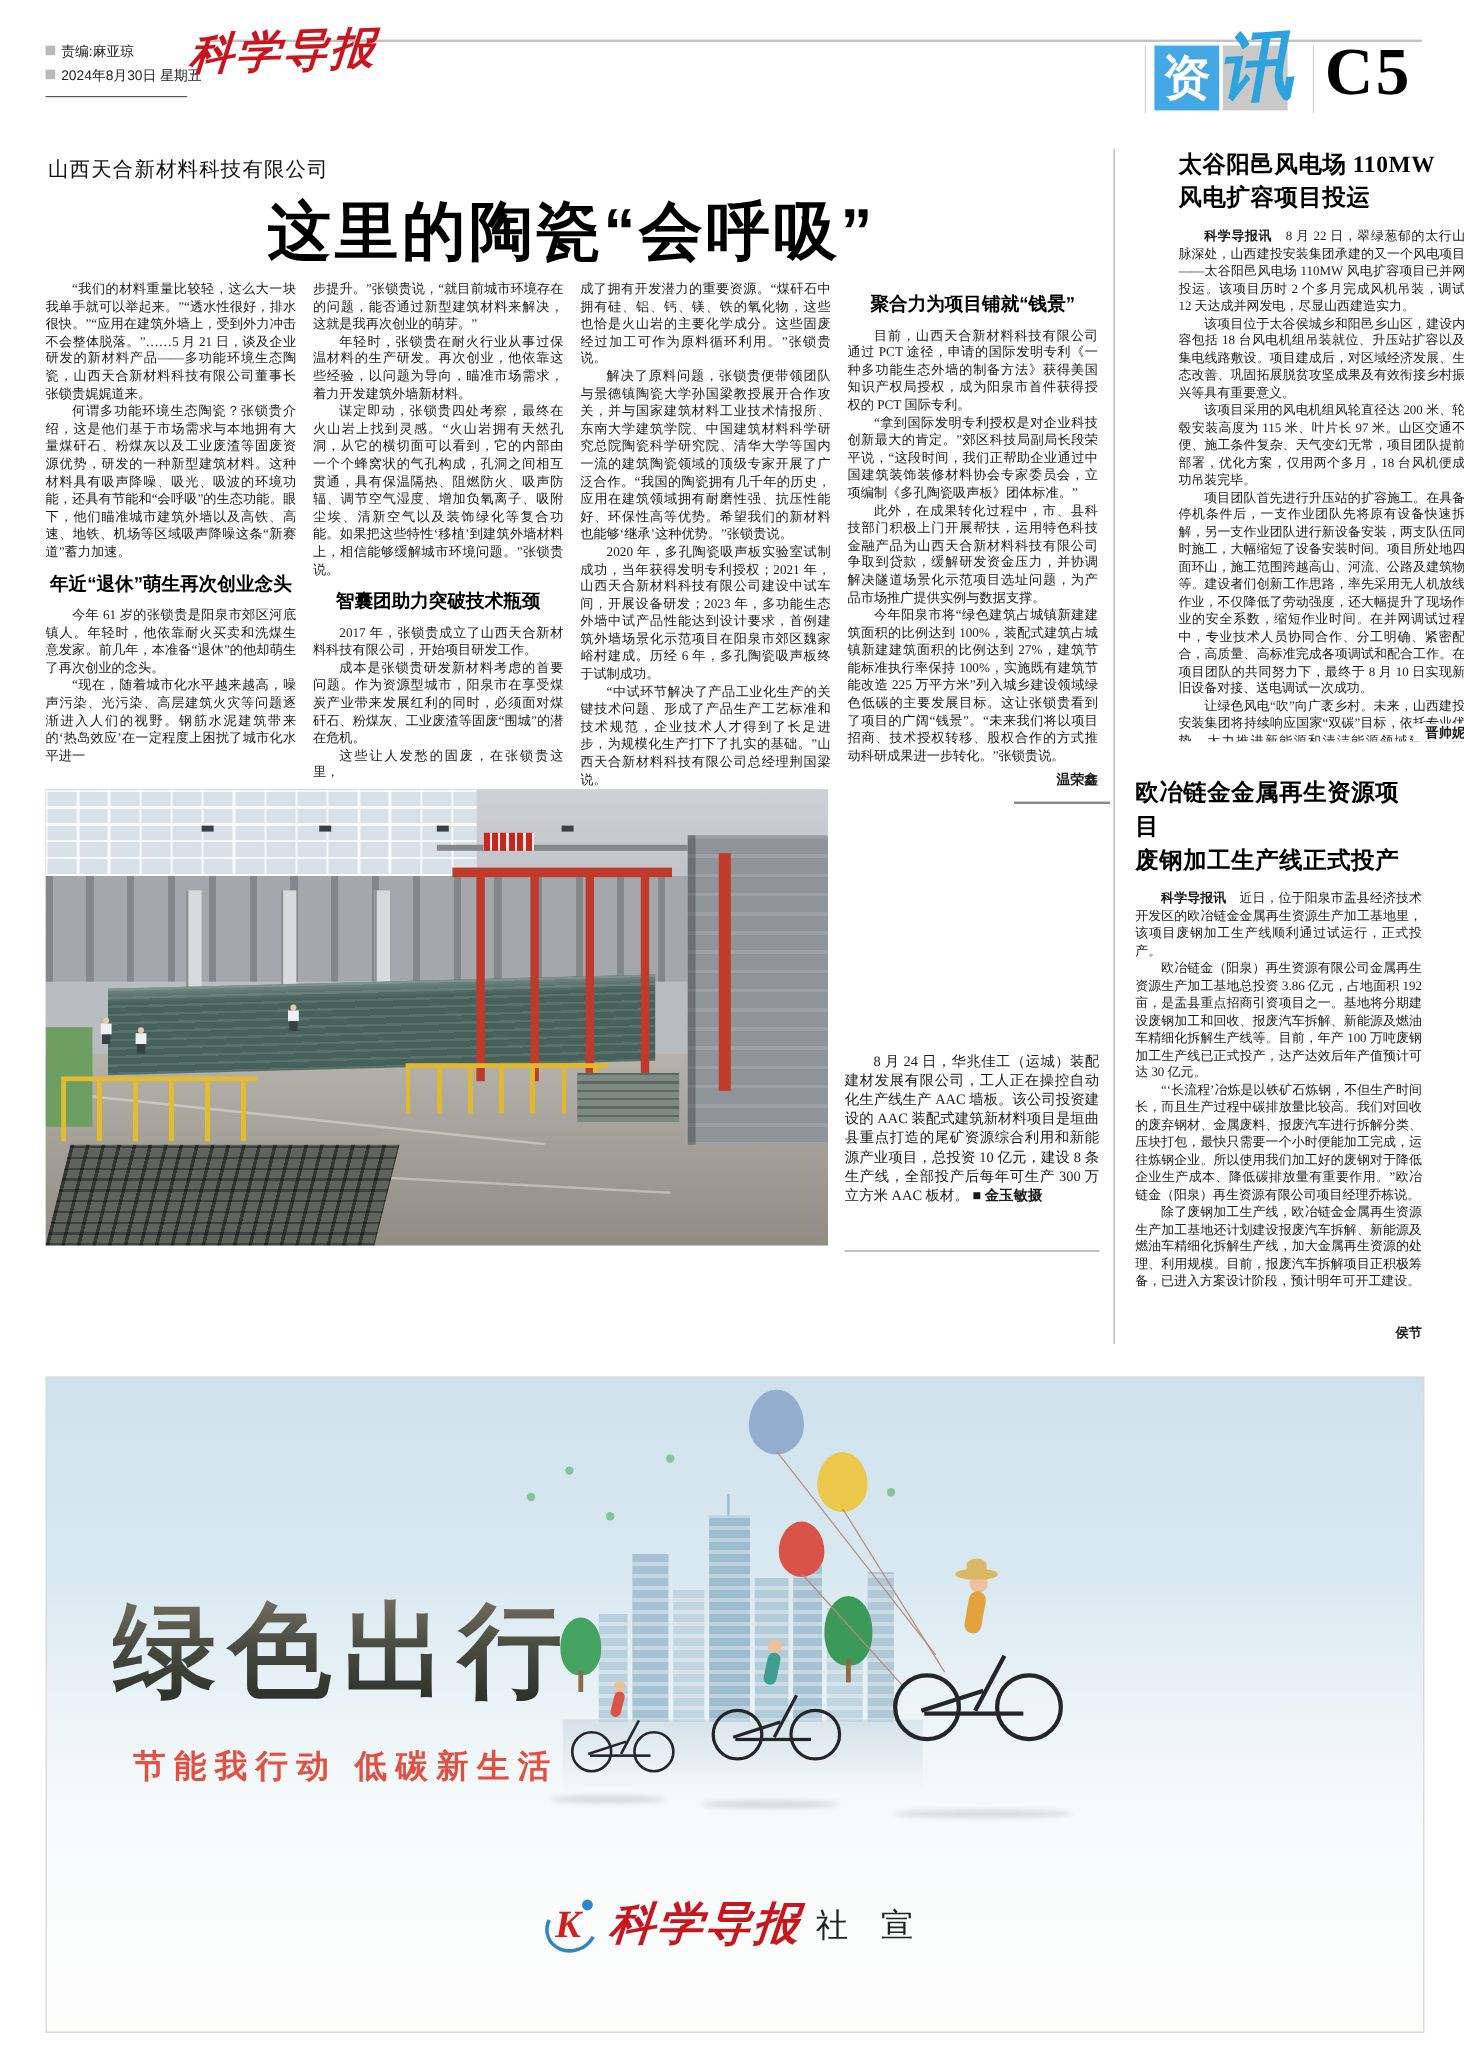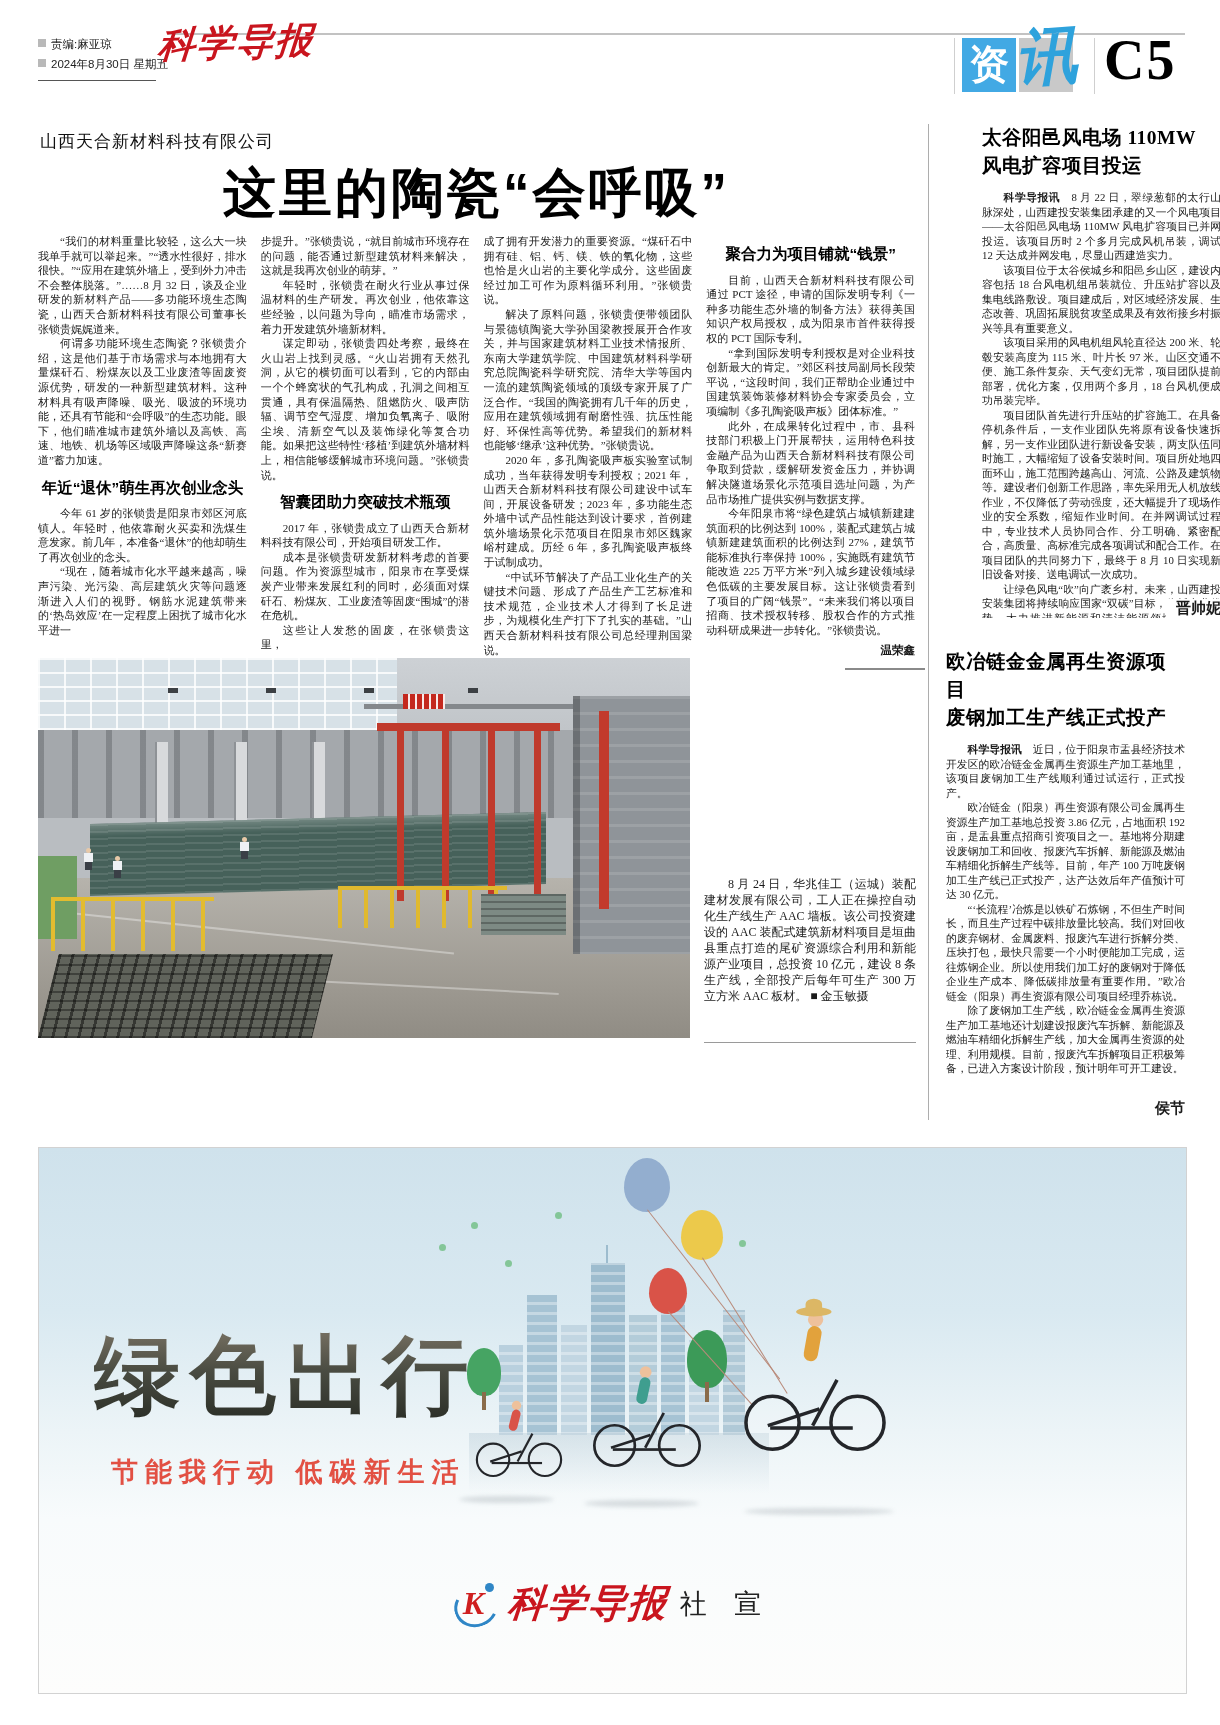--- a/index.html
+++ b/index.html
@@ -78,30 +78,30 @@
   .ph-sign{position:absolute;left:56%;top:9.5%;width:42px;height:15px;background:#c4281e;
      background-image:repeating-linear-gradient(90deg,transparent 0 5px,rgba(255,255,255,.9) 5px 7px);}
   .worker{position:absolute;width:9px;height:22px;}
   .worker .wh{position:absolute;left:2px;top:0;width:5px;height:5px;border-radius:50%;background:#e8c9a8;}
   .worker .wb{position:absolute;left:0;top:5px;width:9px;height:9px;background:#eef1f4;}
   .worker .wl{position:absolute;left:1px;top:14px;width:7px;height:8px;background:#3a3f46;}
 
   
   .caption{left:704px;top:876px;width:212px;font-size:12px;line-height:16px;text-align:justify;}
   .caption p{margin:0;text-indent:2em;}
-  .caption .credit{font-weight:normal;white-space:nowrap;}
+  .caption .credit{font-weight:bold;white-space:nowrap;}
   .caption-rule{left:704px;top:1042px;width:212px;height:1px;background:#9a9a9a;}
 
   
   .sb{left:946px;width:239px;overflow:hidden;}
   .sb-title{font-size:19.5px;line-height:28px;font-weight:bold;color:#000;letter-spacing:.5px;}
   .sb-body{margin-top:10px;font-size:10.8px;line-height:14.5px;text-align:justify;}
   .sb-body p{margin:0;text-indent:2em;}
   .sb-byline{position:absolute;right:0;bottom:0;background:#fff;padding-left:10px;
-             font-weight:bold;font-size:15px;}
+             font-weight:bold;font-size:11px;}
   #sb0{top:124px;height:494px;margin-left:36px;}
   #sb1{top:648px;height:470px;}
 
   
   .ad{left:38px;top:1147px;width:1147px;height:545px;border:1px solid #d2d2d2;overflow:hidden;
       background:linear-gradient(180deg,#cfe2ec 0%,#d9e9f1 30%,#ecf4f7 52%,#f8fbfc 68%,#fdfdfc 100%);}
   .ad-big{position:absolute;left:55px;font-size:86px;font-weight:900;letter-spacing:10px;
       font-family:"Liberation Sans","DejaVu Sans",sans-serif;color:#3c4038;
       background:linear-gradient(180deg,#837a6b 0%,#4a4c42 45%,#22261f 100%);
       -webkit-background-clip:text;background-clip:text;-webkit-text-fill-color:transparent;}
@@ -156,21 +156,21 @@
   <div class="abs xun-box">
     <span class="xun-char">讯</span>
   </div>
   <div class="abs pageno">C5</div>
 
   <div class="abs kicker">山西天合新材料科技有限公司</div>
   <div class="abs headline">这里的陶瓷“会呼吸”</div>
 
   <div class="abs columns">
     <div class="col">
-        <p>“我们的材料重量比较轻，这么大一块我单手就可以举起来。”“透水性很好，排水很快。”“应用在建筑外墙上，受到外力冲击不会整体脱落。”……8 月 32 日，谈及企业研发的新材料产品——多功能环境生态陶瓷，山西天合新材料科技有限公司董事长张锁贵娓娓道来。</p>
+        <p>“我们的材料重量比较轻，这么大一块我单手就可以举起来。”“透水性很好，排水很快。”“应用在建筑外墙上，受到外力冲击不会整体脱落。”……5 月 21 日，谈及企业研发的新材料产品——多功能环境生态陶瓷，山西天合新材料科技有限公司董事长张锁贵娓娓道来。</p>
         <p>何谓多功能环境生态陶瓷？张锁贵介绍，这是他们基于市场需求与本地拥有大量煤矸石、粉煤灰以及工业废渣等固废资源优势，研发的一种新型建筑材料。这种材料具有吸声降噪、吸光、吸波的环境功能，还具有节能和“会呼吸”的生态功能。眼下，他们瞄准城市建筑外墙以及高铁、高速、地铁、机场等区域吸声降噪这条“新赛道”蓄力加速。</p>
         <div class="subhead">年近“退休”萌生再次创业念头</div>
         <p>今年 61 岁的张锁贵是阳泉市郊区河底镇人。年轻时，他依靠耐火买卖和洗煤生意发家。前几年，本准备“退休”的他却萌生了再次创业的念头。</p>
         <p>“现在，随着城市化水平越来越高，噪声污染、光污染、高层建筑火灾等问题逐渐进入人们的视野。钢筋水泥建筑带来的‘热岛效应’在一定程度上困扰了城市化水平进一</p>
       </div>
     <div class="col">
         <p class="cont">步提升。”张锁贵说，“就目前城市环境存在的问题，能否通过新型建筑材料来解决，这就是我再次创业的萌芽。”</p>
         <p>年轻时，张锁贵在耐火行业从事过保温材料的生产研发。再次创业，他依靠这些经验，以问题为导向，瞄准市场需求，着力开发建筑外墙新材料。</p>
         <p>谋定即动，张锁贵四处考察，最终在火山岩上找到灵感。“火山岩拥有天然孔洞，从它的横切面可以看到，它的内部由一个个蜂窝状的气孔构成，孔洞之间相互贯通，具有保温隔热、阻燃防火、吸声防辐、调节空气湿度、增加负氧离子、吸附尘埃、清新空气以及装饰绿化等复合功能。如果把这些特性‘移植’到建筑外墙材料上，相信能够缓解城市环境问题。”张锁贵说。</p>
         <div class="subhead">智囊团助力突破技术瓶颈</div>

